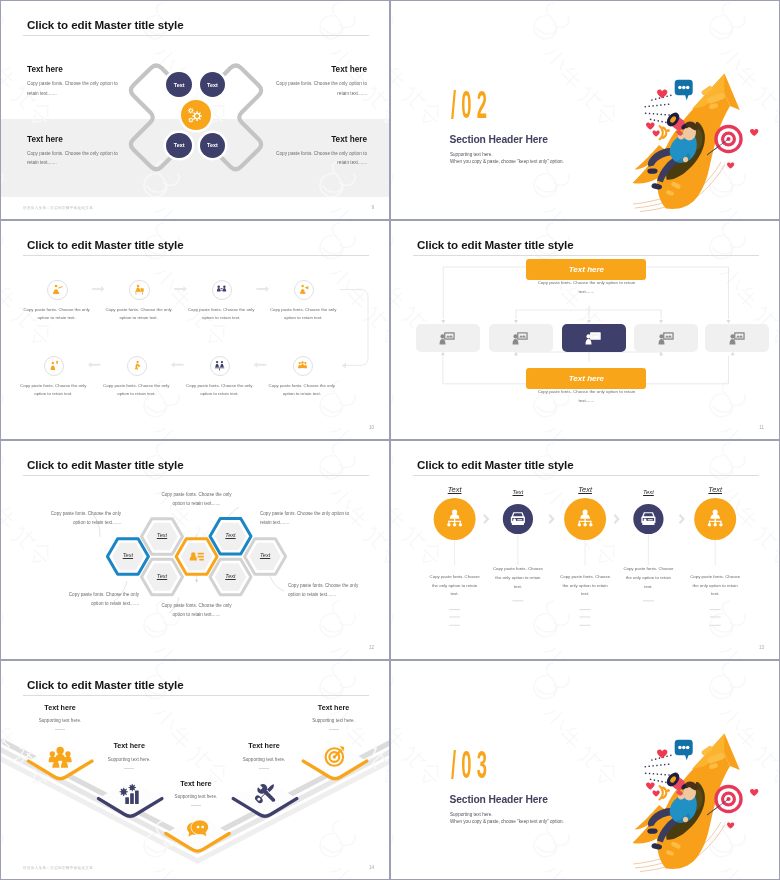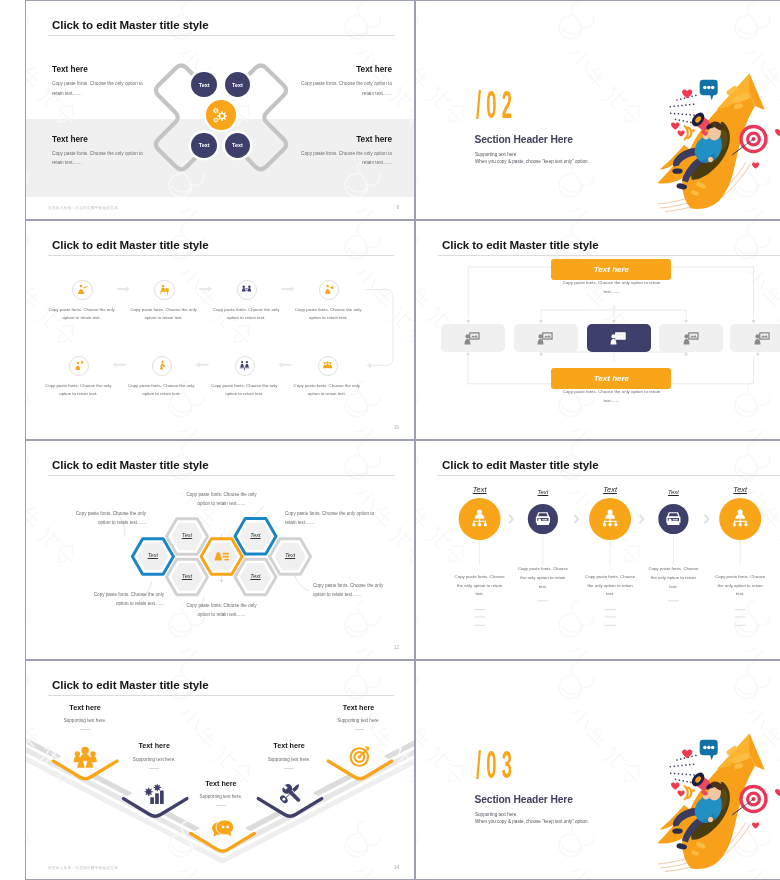--- a/index.html
+++ b/index.html
@@ -3,21 +3,21 @@
 <meta charset="utf-8">
 <title>Slide Thumbnails</title>
 <style>
   html,body{margin:0;padding:0;}
   body{width:780px;height:880px;background:#ffffff;
        font-family:"Liberation Sans",sans-serif;overflow:hidden;
        -webkit-font-smoothing:antialiased;}
   .grid{display:grid;grid-template-columns:390px 390px;
         grid-template-rows:220px 220px 220px 220px;width:780px;height:880px;}
   .slide{position:relative;width:390px;height:220px;box-sizing:border-box;
-         border:1px solid #9b9fb1;background:#fff;overflow:hidden;margin-left:25px;}
+         border:1px solid #9b9fb1;background:#fff;overflow:hidden;}
   .wm{position:absolute;left:0;top:0;pointer-events:none;z-index:1;}
 
   
   .stitle{position:absolute;left:26px;top:17px;font-size:11.6px;font-weight:bold;
           color:#161616;letter-spacing:-0.1px;white-space:nowrap;z-index:3;}
   .trule{position:absolute;left:22px;top:33.5px;width:346px;height:1px;background:#dcdcdc;z-index:3;}
   .footer{position:absolute;left:22px;bottom:9px;font-size:3.6px;color:#b9b9b9;z-index:3;
           font-family:"DejaVu Sans",sans-serif;letter-spacing:0.3px;}
   .pnum{position:absolute;right:15px;bottom:9px;font-size:4.6px;color:#a9a9a9;z-index:3;}
 

